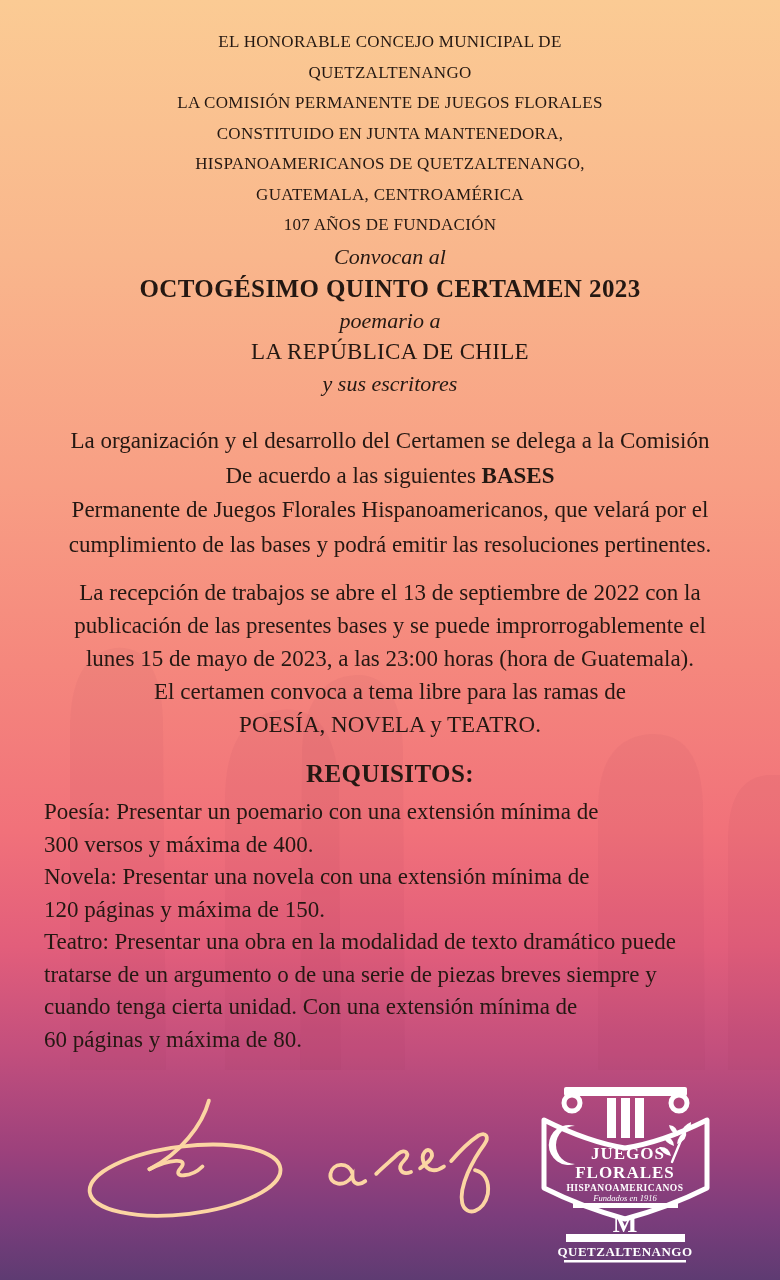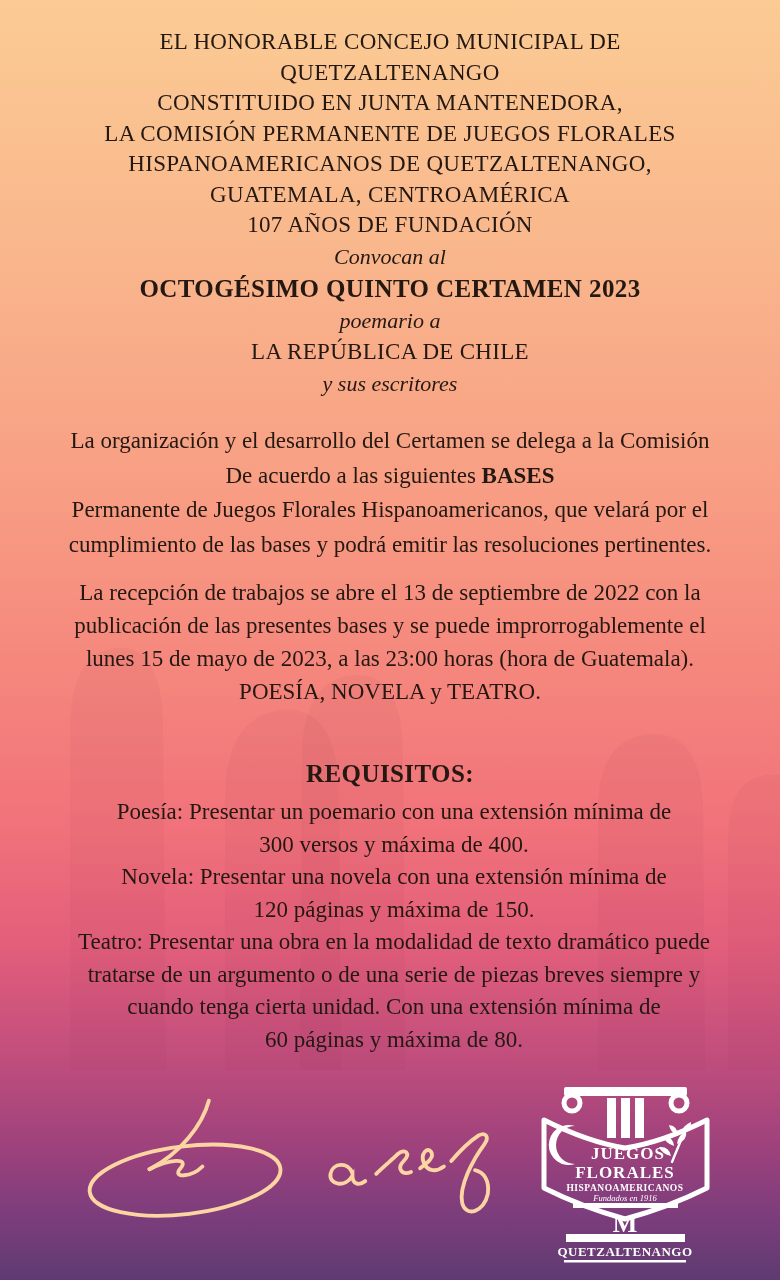--- a/index.html
+++ b/index.html
@@ -16,31 +16,31 @@
       #f5877d 52%,
       #f1717a 65%,
       #e25e7b 74%,
       #c34f7d 82%,
       #9c417c 90%,
       #7c3d7c 95%,
       #5e3b72 100%);
   }
   .wm{position:absolute;left:0;top:600px;pointer-events:none;}
   .header{position:absolute;top:27px;left:0;right:0;text-align:center;}
-  .h-caps{font-size:23px;line-height:30.5px;letter-spacing:.3px;}
+  .h-caps{font-size:17px;line-height:30.5px;letter-spacing:.3px;}
   .h-small{font-size:22px;line-height:31px;font-style:italic;}
   .h-title{font-size:25px;line-height:33px;font-weight:bold;letter-spacing:.4px;}
   .h-chile{font-size:23px;line-height:32px;letter-spacing:.3px;}
   .para{position:absolute;left:0;right:0;text-align:center;font-size:23px;}
   .intro{top:424px;line-height:34.5px;}
   .reception{top:576px;line-height:33px;}
   .pline{white-space:nowrap;}
   .requisitos{position:absolute;top:756px;left:0;right:0;}
   .req-head{text-align:center;font-size:25px;font-weight:bold;line-height:36px;letter-spacing:.4px;}
-  .req-body{padding:4px 20px 0 28px;font-size:23px;line-height:32.5px;text-align:center;}
+  .req-body{padding:4px 20px 0 44px;font-size:23px;line-height:32.5px;text-align:left;}
   .signature{position:absolute;left:78px;top:1086px;width:430px;height:150px;}
   .logo{position:absolute;left:538px;top:1072px;width:175px;height:192px;}
   .visually-hidden{position:absolute;width:1px;height:1px;overflow:hidden;clip:rect(0 0 0 0);white-space:nowrap;}
 </style>
 </head>
 <body>
 
 <div class="poster">
 
   <svg class="wm" width="780" height="470" viewBox="0 0 780 470">
@@ -50,22 +50,22 @@
       <path d="M300,470 L302,150 Q305,78 356,75 Q401,73 403,150 L405,470 Z"></path>
       <path d="M598,470 L598,210 Q598,138 650,134 Q701,131 703,205 L705,470 Z"></path>
       <path d="M728,470 L728,240 Q728,178 768,175 L780,175 L780,470 Z"></path>
     </g>
     <circle cx="-8" cy="-70" r="30" fill="none" stroke="#8f1f45" stroke-opacity="0.05" stroke-width="9"></circle>
   </svg>
 
   <div class="header">
     <div class="h-caps">EL HONORABLE CONCEJO MUNICIPAL DE</div>
     <div class="h-caps">QUETZALTENANGO</div>
+    <div class="h-caps">LA COMISIÓN PERMANENTE DE JUEGOS FLORALES</div>
     <div class="h-caps">CONSTITUIDO EN JUNTA MANTENEDORA,</div>
-    <div class="h-caps">LA COMISIÓN PERMANENTE DE JUEGOS FLORALES</div>
     <div class="h-caps">HISPANOAMERICANOS DE QUETZALTENANGO,</div>
     <div class="h-caps">GUATEMALA, CENTROAMÉRICA</div>
     <div class="h-caps">107 AÑOS DE FUNDACIÓN</div>
     <div class="h-small">Convocan al</div>
     <div class="h-title">OCTOGÉSIMO QUINTO CERTAMEN 2023</div>
     <div class="h-small">poemario a</div>
     <div class="h-chile">LA REPÚBLICA DE CHILE</div>
     <div class="h-small">y sus escritores</div>
   </div>
 
@@ -73,20 +73,21 @@
     <div class="pline">La organización y el desarrollo del Certamen se delega a la Comisión</div>
     <div class="pline"><span>De acuerdo a las siguientes </span><b>BASES</b></div>
     <div class="pline">Permanente de Juegos Florales Hispanoamericanos, que velará por el</div>
     <div class="pline">cumplimiento de las bases y podrá emitir las resoluciones pertinentes.</div>
   </div>
 
   <div class="para reception">
     <div class="pline">La recepción de trabajos se abre el 13 de septiembre de 2022 con la</div>
     <div class="pline">publicación de las presentes bases y se puede improrrogablemente el</div>
     <div class="pline">lunes 15 de mayo de 2023, a las 23:00 horas (hora de Guatemala).</div>
+    <div class="pline">El certamen convoca a tema libre para  las ramas de</div>
     <div class="pline">POESÍA, NOVELA y TEATRO.</div>
   </div>
 
   <div class="requisitos">
     <div class="req-head">REQUISITOS:</div>
     <div class="req-body">
       <div class="pline">Poesía: Presentar un poemario con una extensión mínima de</div>
       <div class="pline">300 versos y máxima de 400.</div>
       <div class="pline">Novela: Presentar una novela con una extensión mínima de</div>
       <div class="pline">120 páginas y máxima de 150.</div>

